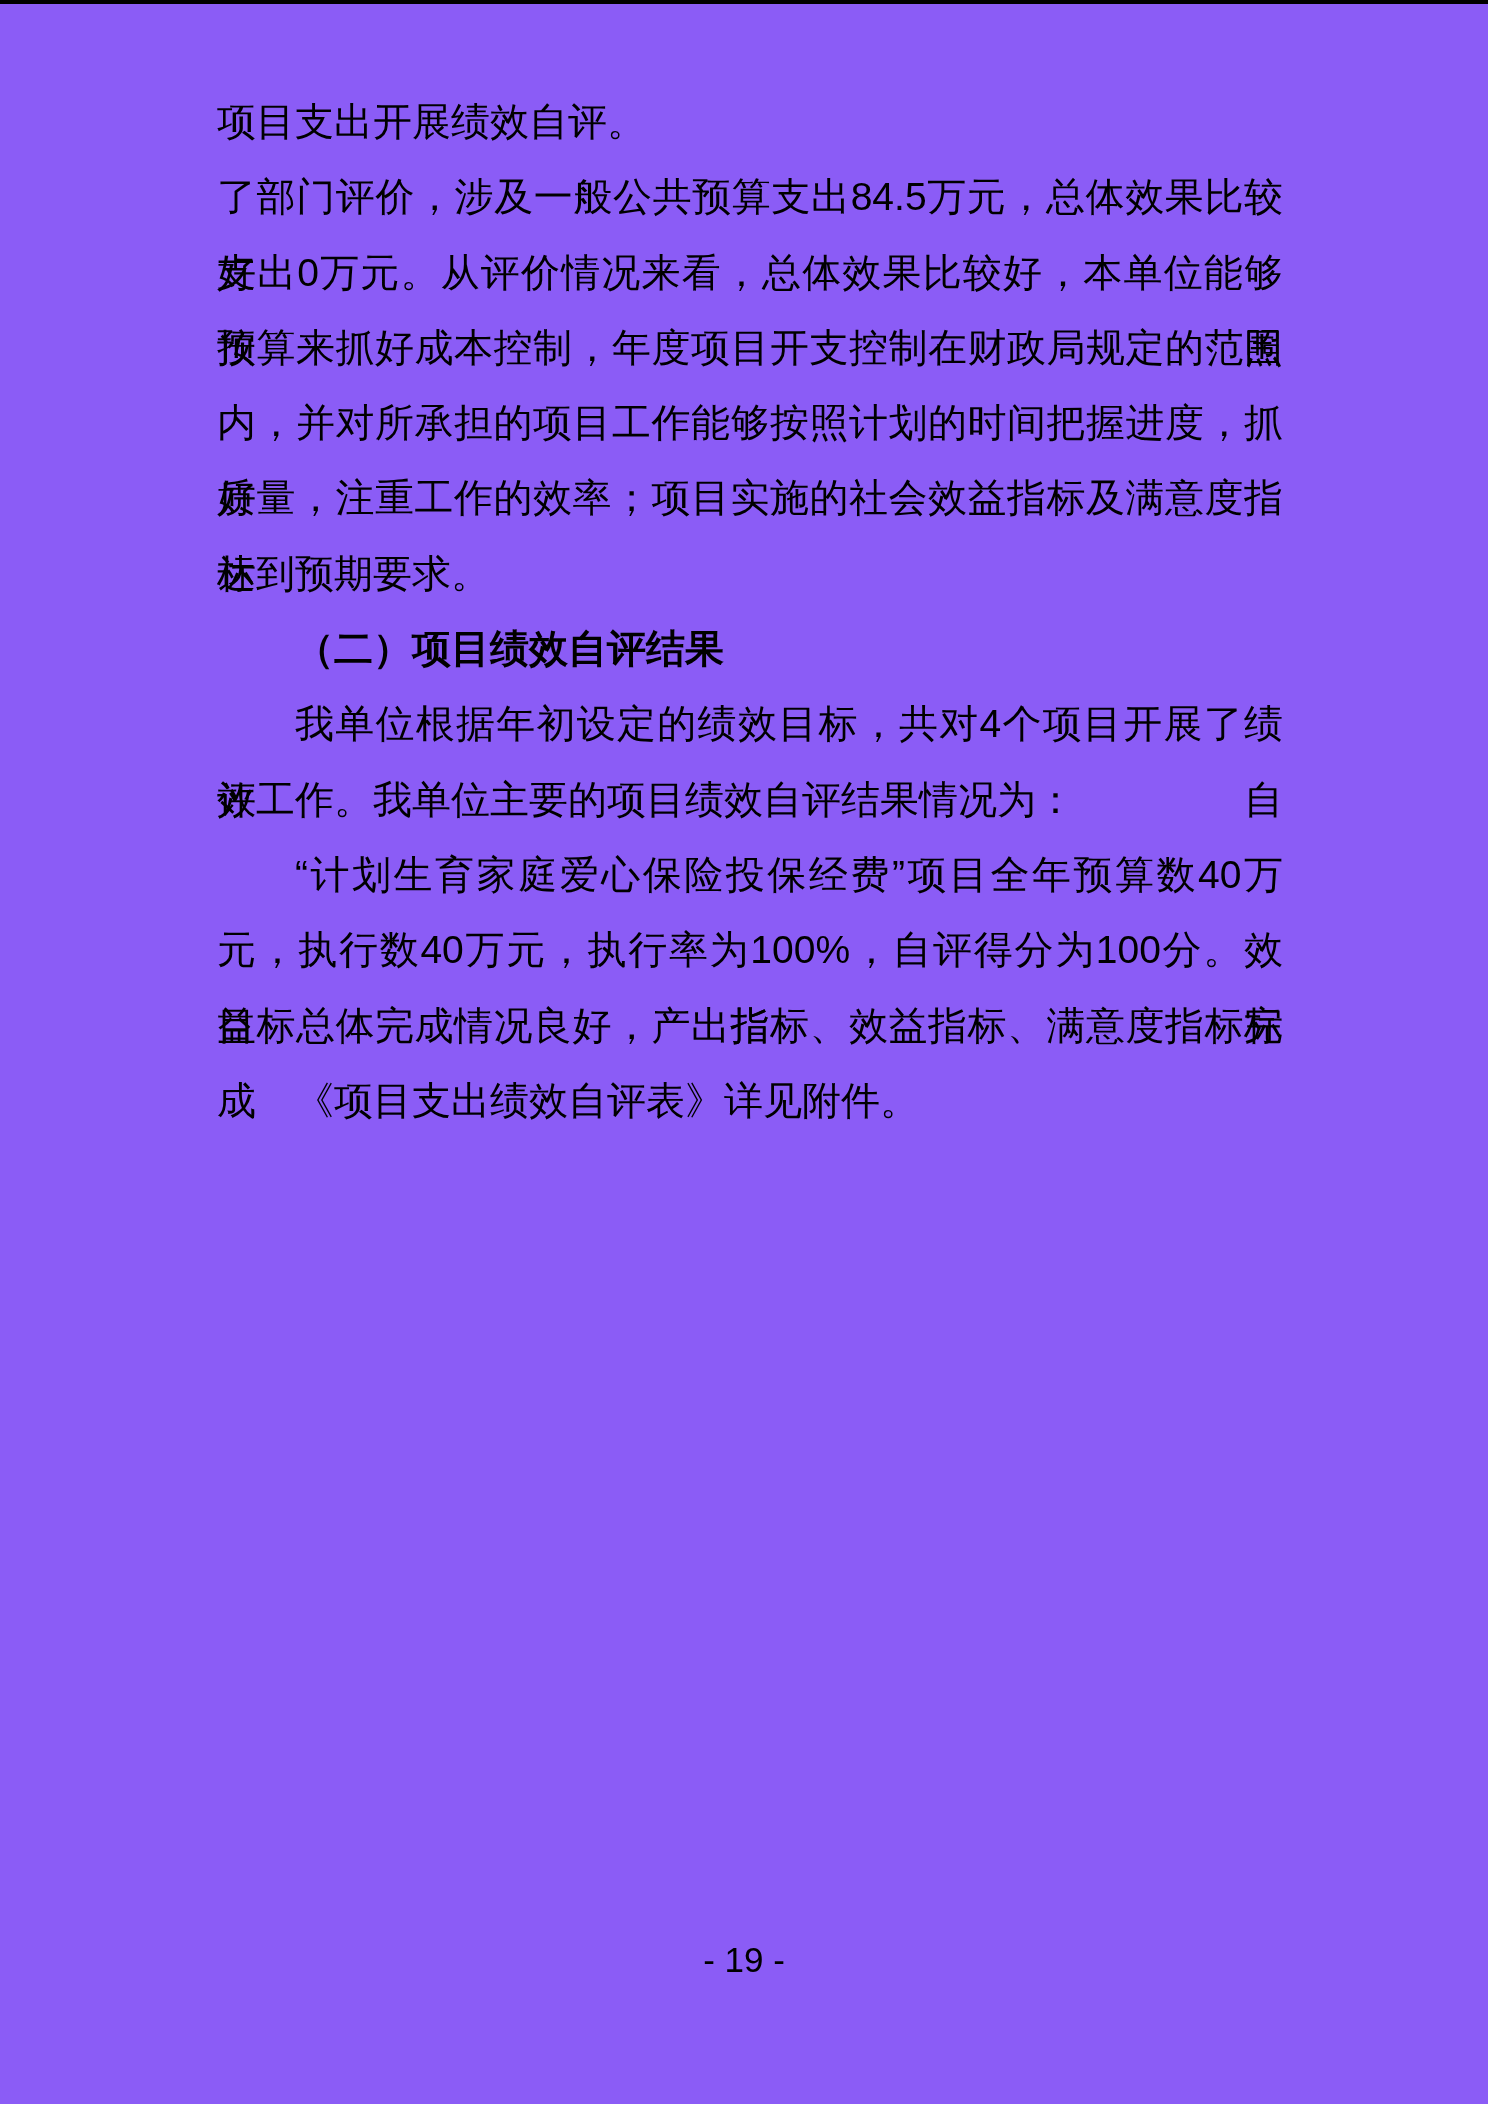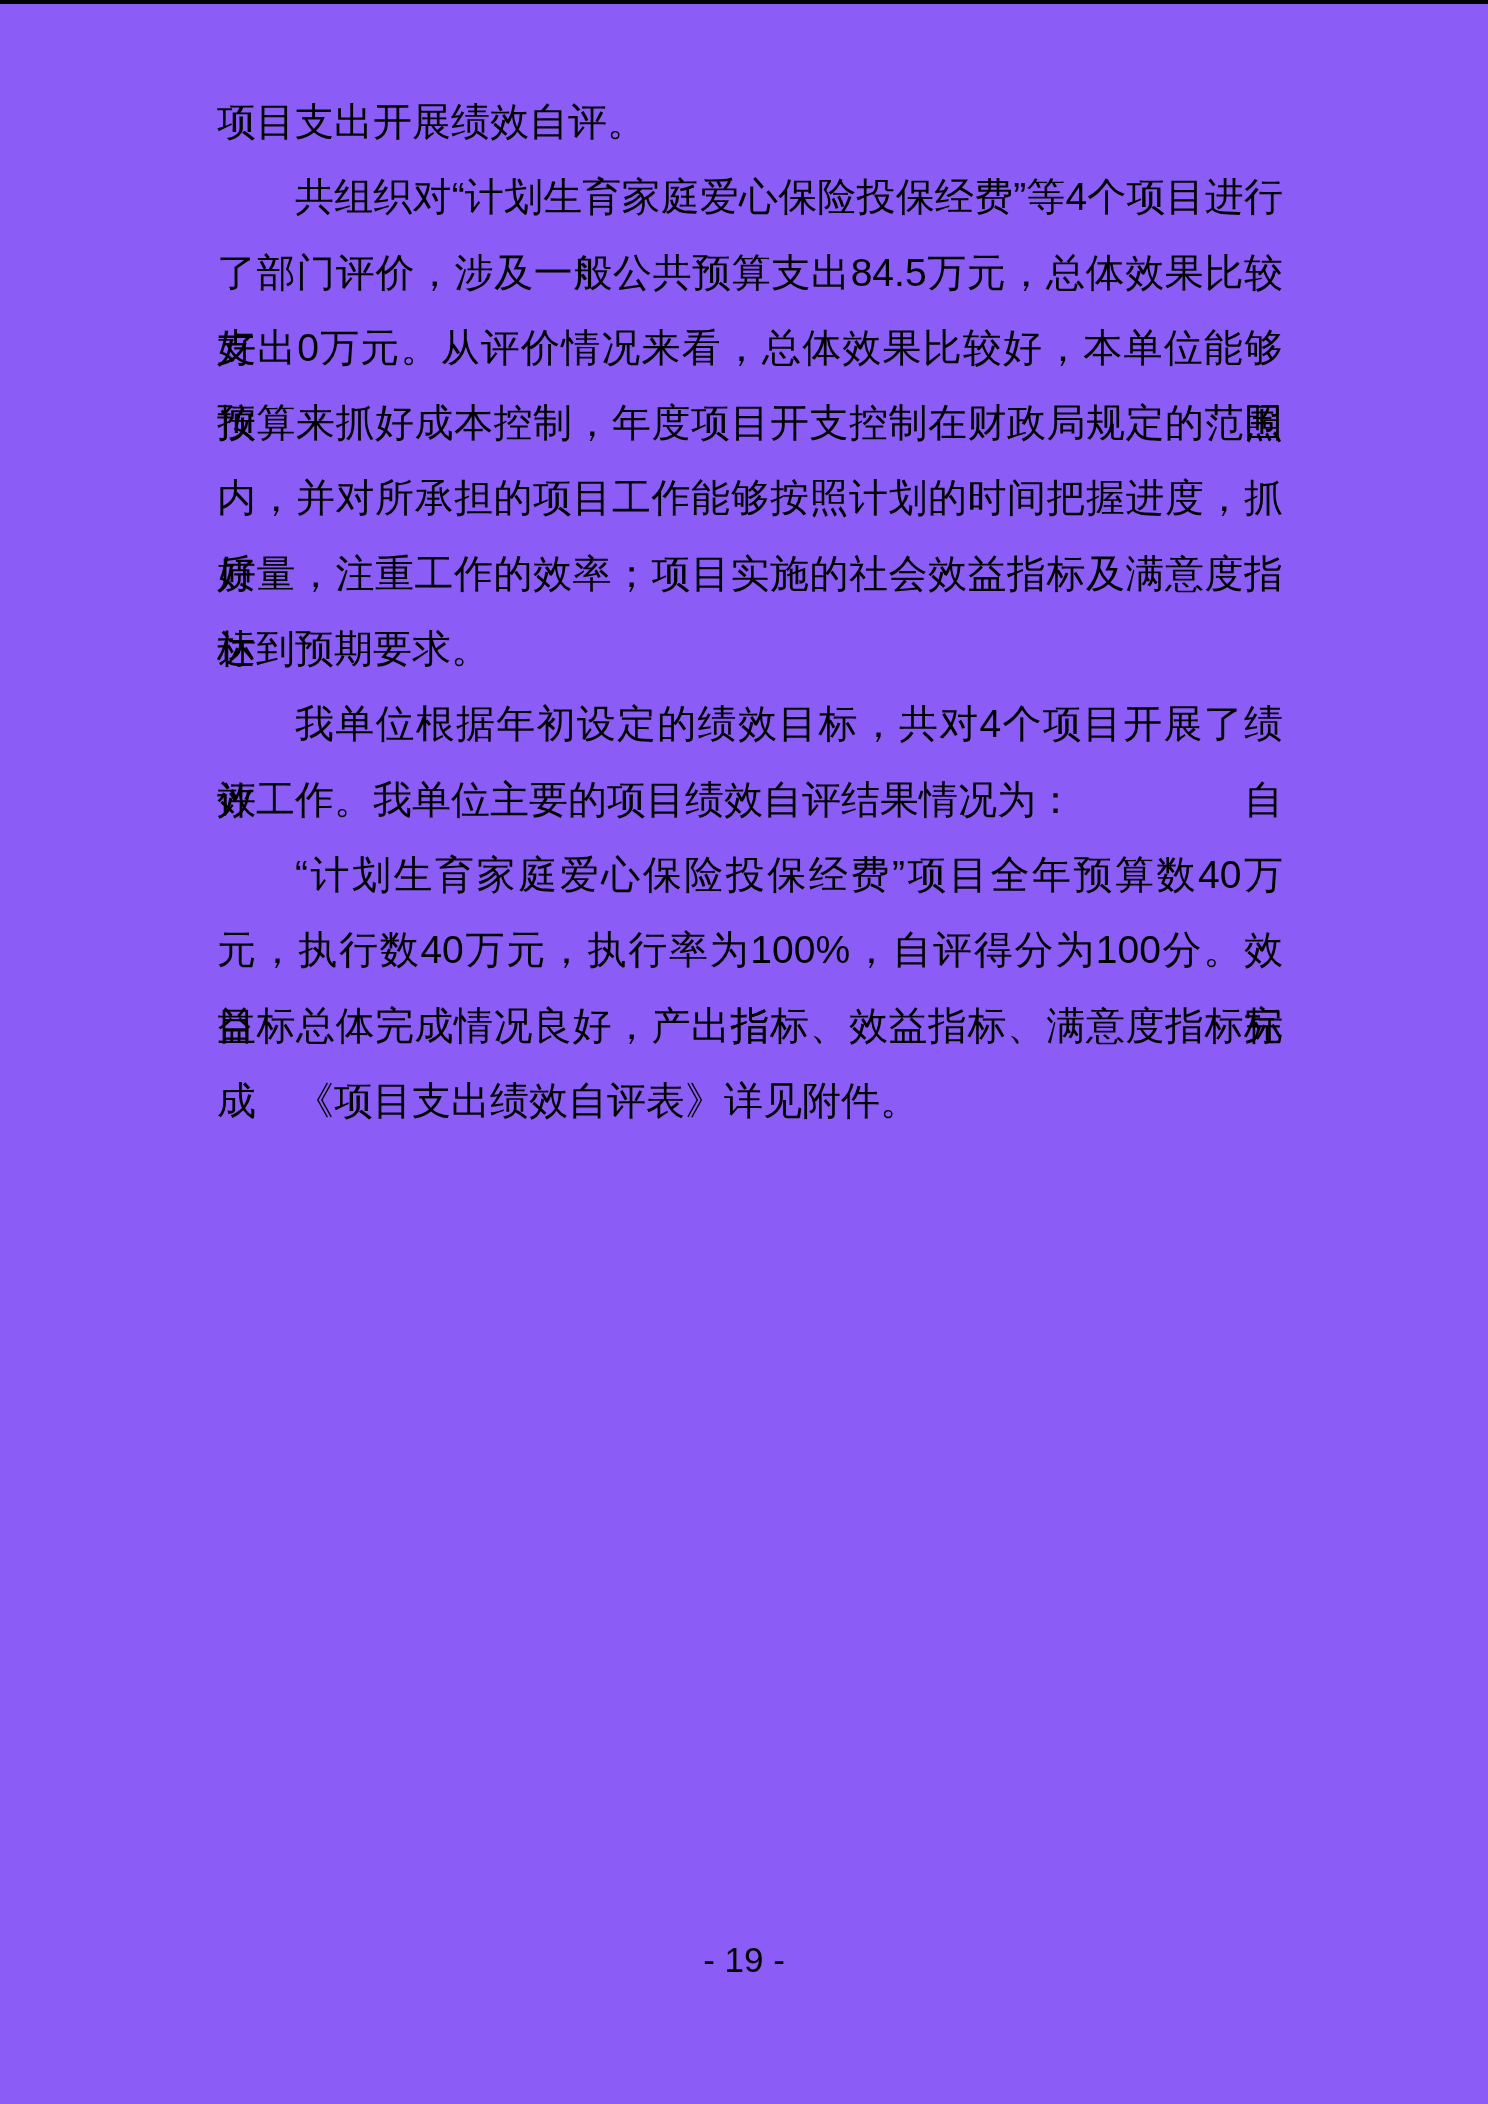--- a/index.html
+++ b/index.html
@@ -64,27 +64,27 @@
 </style>
 </head>
 <body>
 
 <div class="page">
 
   <div class="top-border"></div>
 
   <div class="text-block">
     <div class="line">项目支出开展绩效自评。</div>
-    <div class="line indent j">共组织对“计划生育家庭爱心保险投保经费”等4个项目进行</div>
     <div class="line j">了部门评价，涉及一般公共预算支出84.5万元，总体效果比较好</div>
     <div class="line j">支出0万元。从评价情况来看，总体效果比较好，本单位能够按照</div>
     <div class="line j">预算来抓好成本控制，年度项目开支控制在财政局规定的范围</div>
     <div class="line j">内，并对所承担的项目工作能够按照计划的时间把握进度，抓好</div>
     <div class="line j">质量，注重工作的效率；项目实施的社会效益指标及满意度指标</div>
     <div class="line">达到预期要求。</div>
+    <div class="line indent heading">（二）项目绩效自评结果</div>
     <div class="line indent j">我单位根据年初设定的绩效目标，共对4个项目开展了绩效自</div>
     <div class="line">评工作。我单位主要的项目绩效自评结果情况为：</div>
     <div class="line indent j">“计划生育家庭爱心保险投保经费”项目全年预算数40万</div>
     <div class="line j">元，执行数40万元，执行率为100%，自评得分为100分。效益指标</div>
     <div class="line j">目标总体完成情况良好，产出指标、效益指标、满意度指标完成</div>
     <div class="line indent">《项目支出绩效自评表》详见附件。</div>
   </div>
 
   <div class="page-number">- 19 -</div>
 

